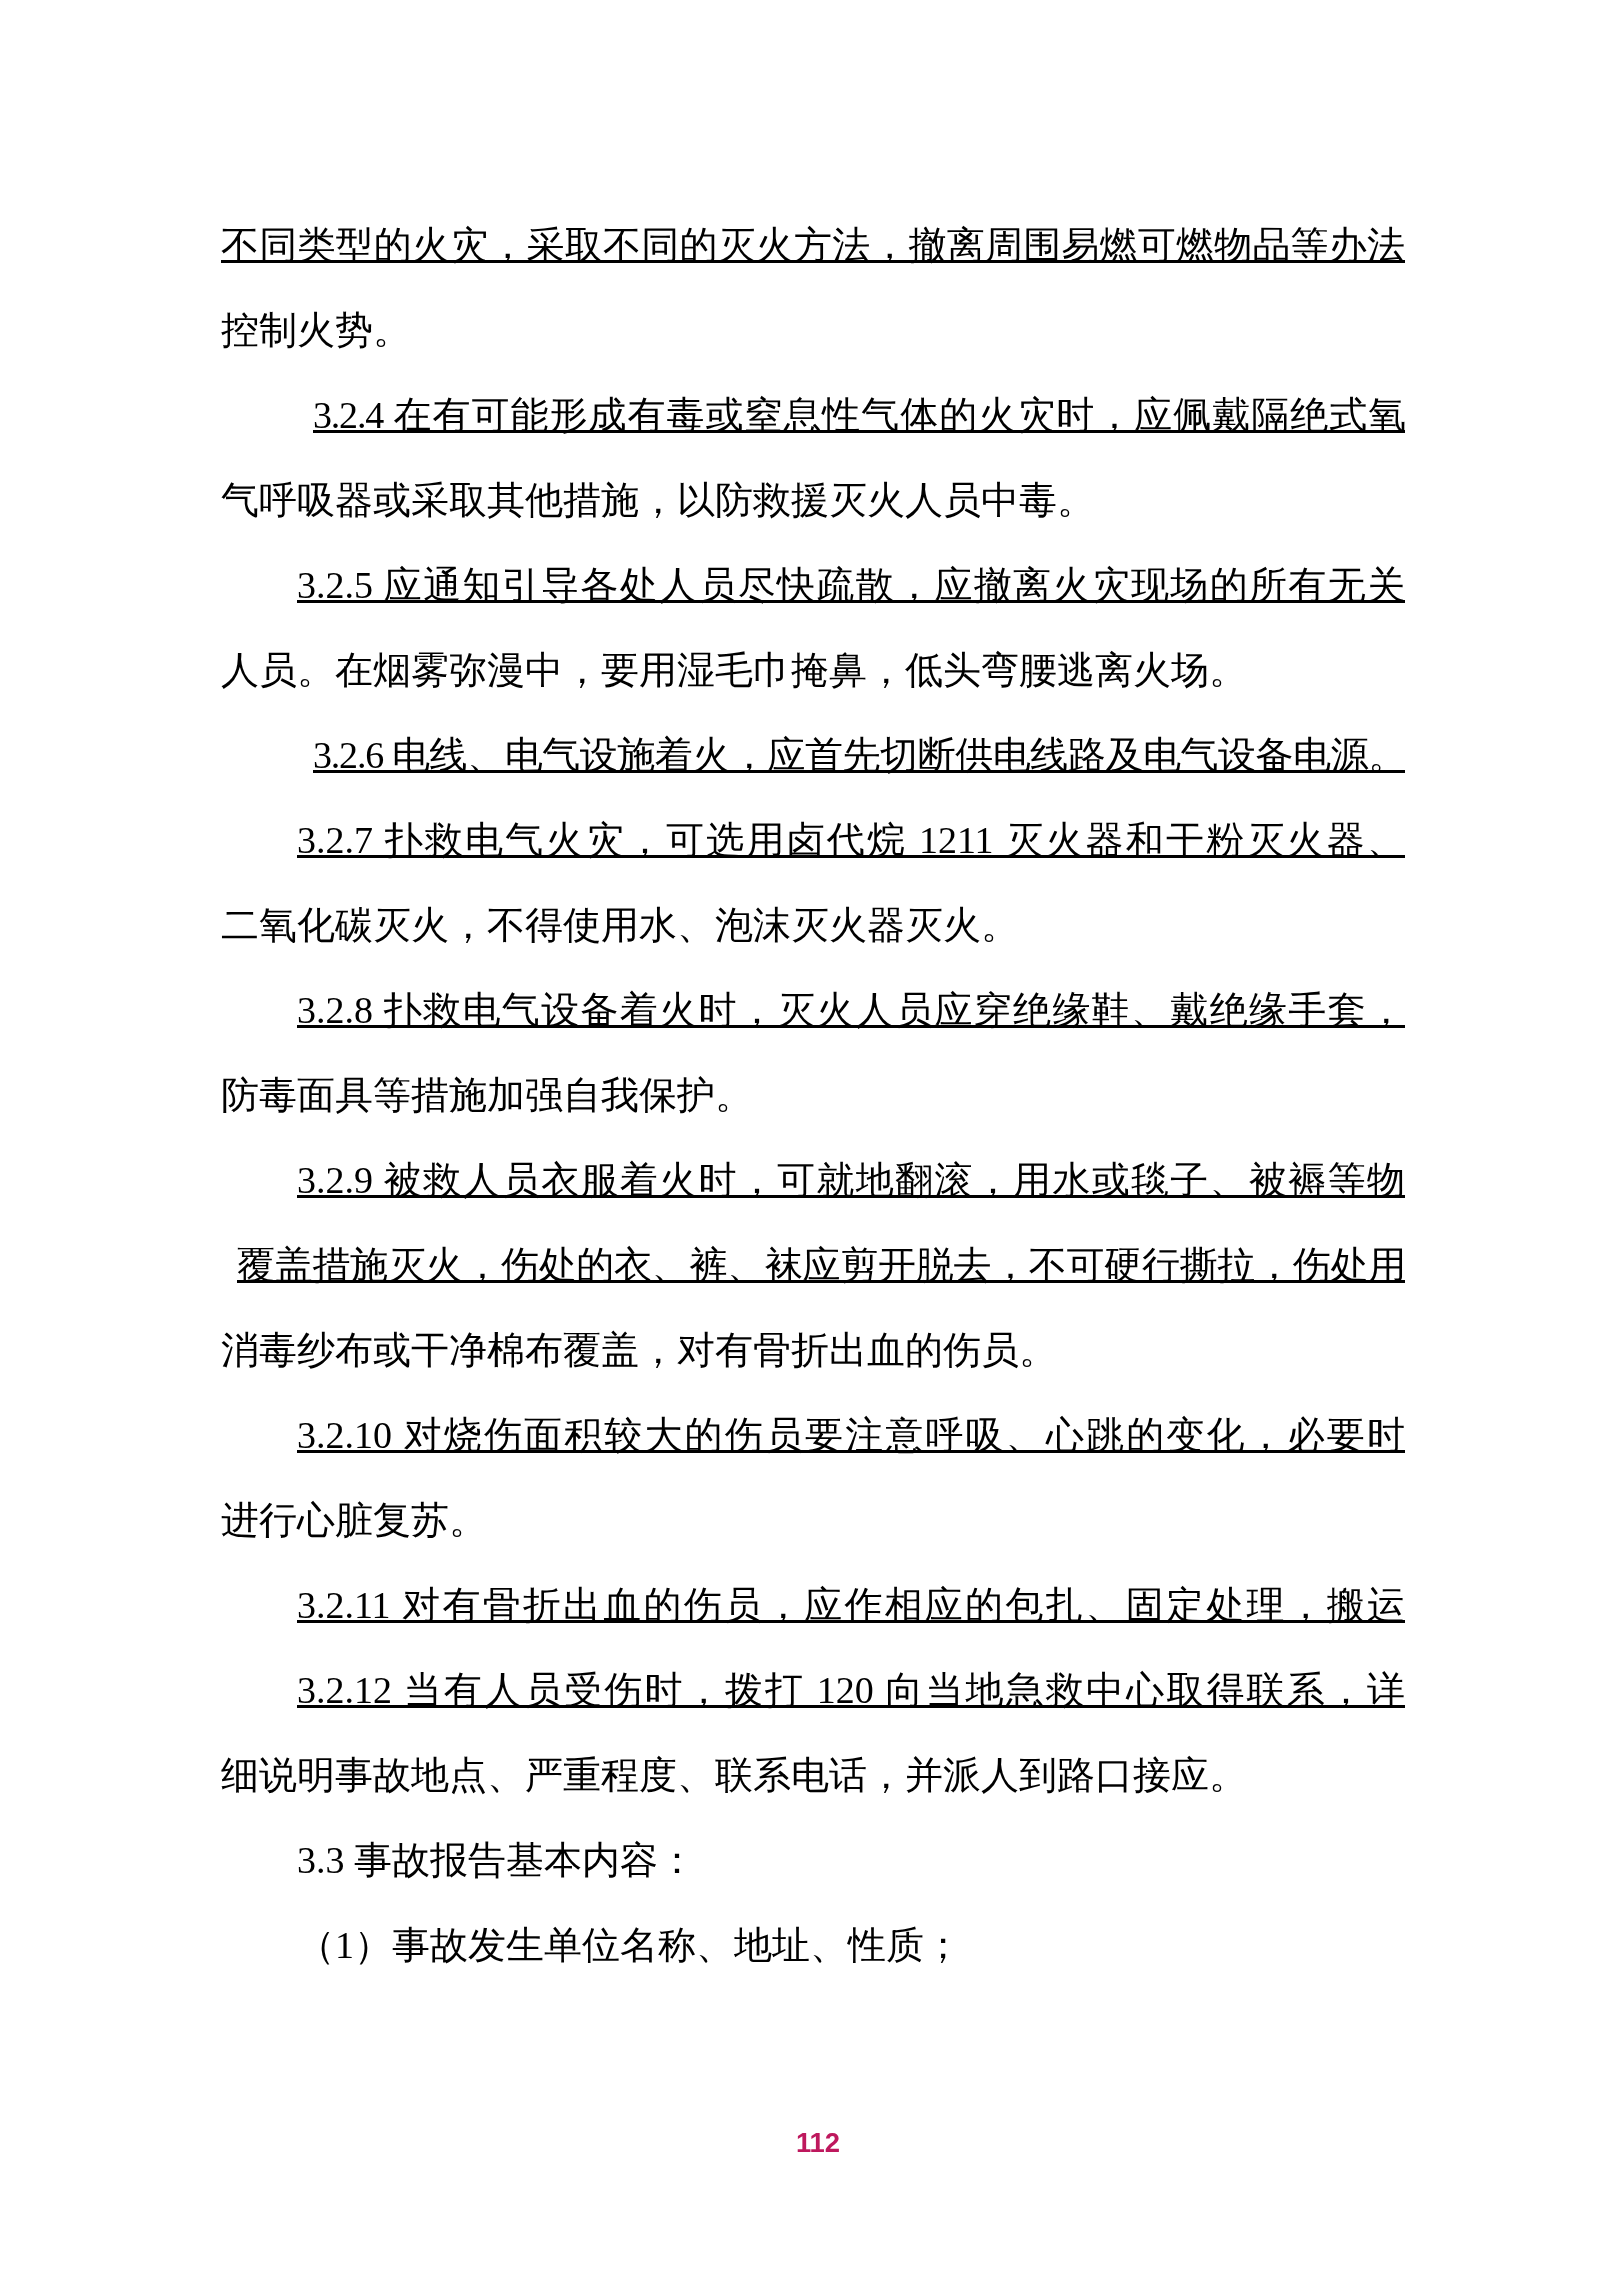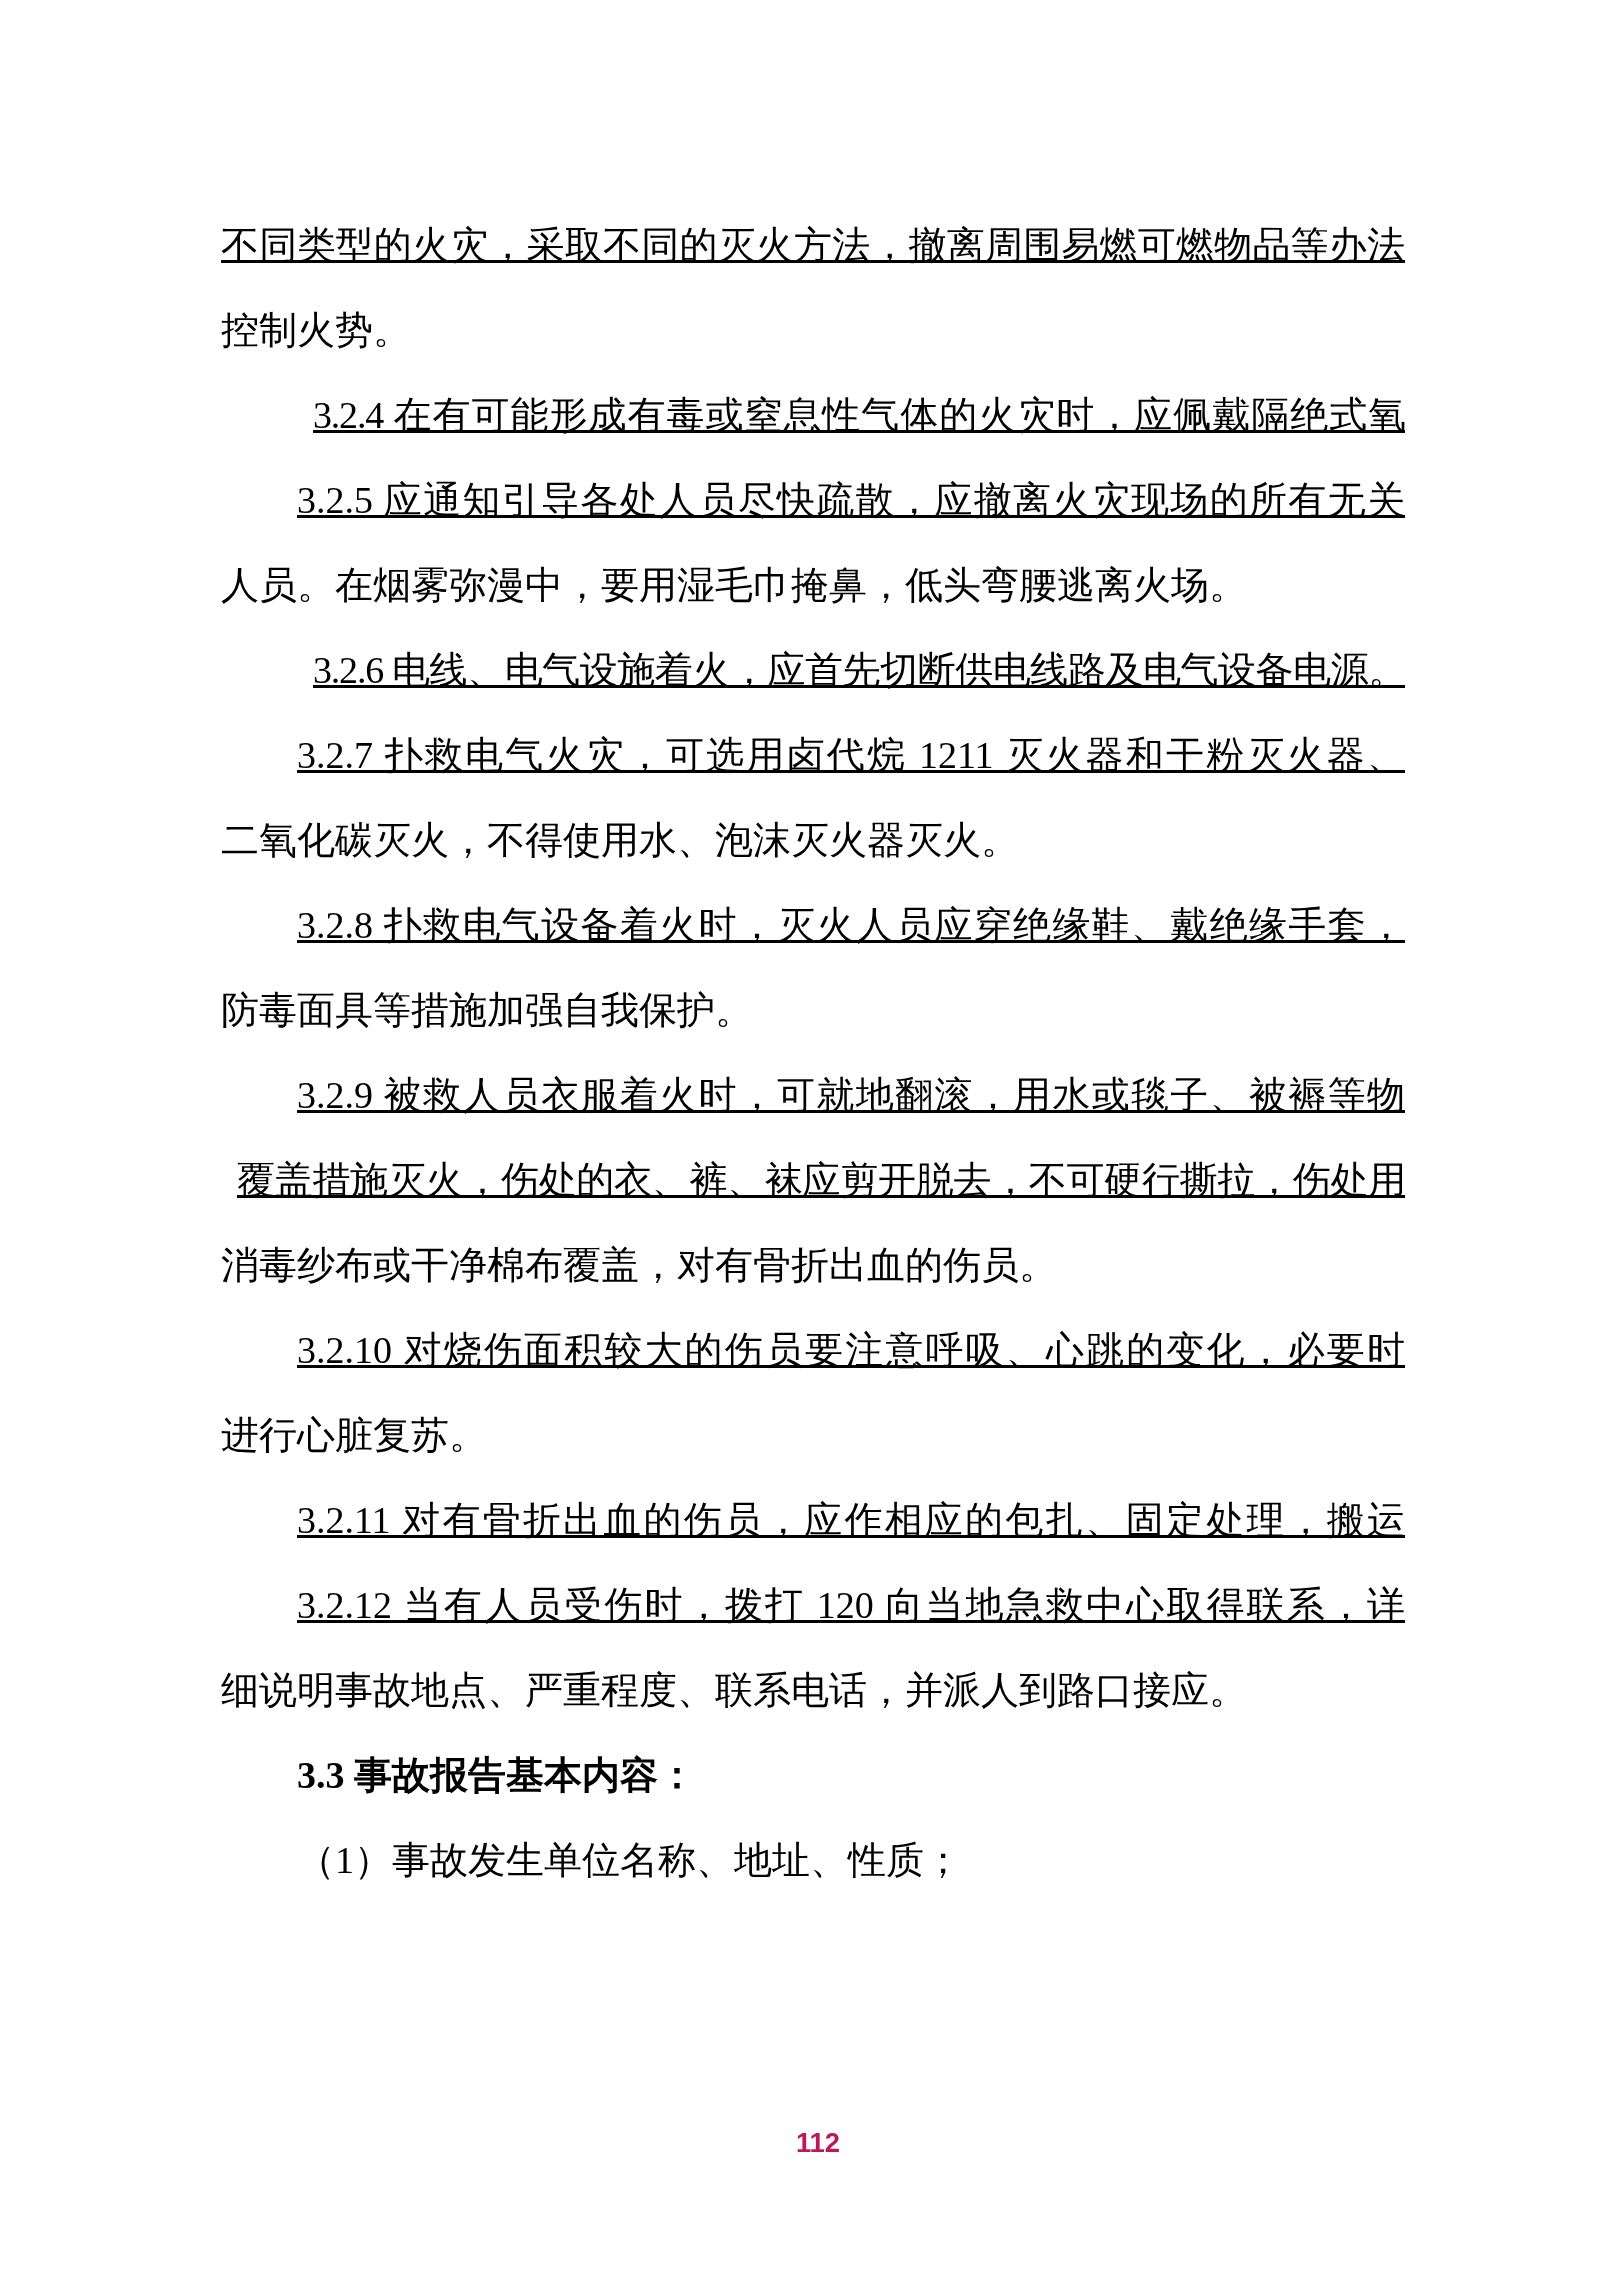--- a/index.html
+++ b/index.html
@@ -29,40 +29,41 @@
     height: 85px;
   }
   
   .fill { text-align-last: justify; text-decoration: underline; }
   
   .end  { text-align-last: left; }
   
   .ind  { text-indent: 76px; }
   
   .tight { letter-spacing: -1.2px; margin-left: 16px; }
-  .bold  { font-weight: bold; }
+  .bold  { font-weight: normal; }
   .pagenum {
     position: absolute;
     top: 2127px;
     left: 8px;
     width: 100%;
     text-align: center;
     font-size: 27.4px;
     font-weight: bold;
     font-family: "Liberation Sans", "DejaVu Sans", sans-serif;
     color: #be185d;
   }
 </style>
 </head>
 <body>
 
 <div class="doc">
   <div class="line fill">不同类型的火灾，采取不同的灭火方法，撤离周围易燃可燃物品等办法</div>
   <div class="line end">控制火势。</div>
   <div class="line fill ind tight">3.2.4 在有可能形成有毒或窒息性气体的火灾时，应佩戴隔绝式氧</div>
+  <div class="line end">气呼吸器或采取其他措施，以防救援灭火人员中毒。</div>
   <div class="line fill ind">3.2.5 应通知引导各处人员尽快疏散，应撤离火灾现场的所有无关</div>
   <div class="line end">人员。在烟雾弥漫中，要用湿毛巾掩鼻，低头弯腰逃离火场。</div>
   <div class="line fill ind tight">3.2.6 电线、电气设施着火，应首先切断供电线路及电气设备电源。</div>
   <div class="line fill ind">3.2.7 扑救电气火灾，可选用卤代烷 1211 灭火器和干粉灭火器、</div>
   <div class="line end">二氧化碳灭火，不得使用水、泡沫灭火器灭火。</div>
   <div class="line fill ind">3.2.8 扑救电气设备着火时，灭火人员应穿绝缘鞋、戴绝缘手套，</div>
   <div class="line end">防毒面具等措施加强自我保护。</div>
   <div class="line fill ind">3.2.9 被救人员衣服着火时，可就地翻滚，用水或毯子、被褥等物</div>
   <div class="line fill tight">覆盖措施灭火，伤处的衣、裤、袜应剪开脱去，不可硬行撕拉，伤处用</div>
   <div class="line end">消毒纱布或干净棉布覆盖，对有骨折出血的伤员。</div>

